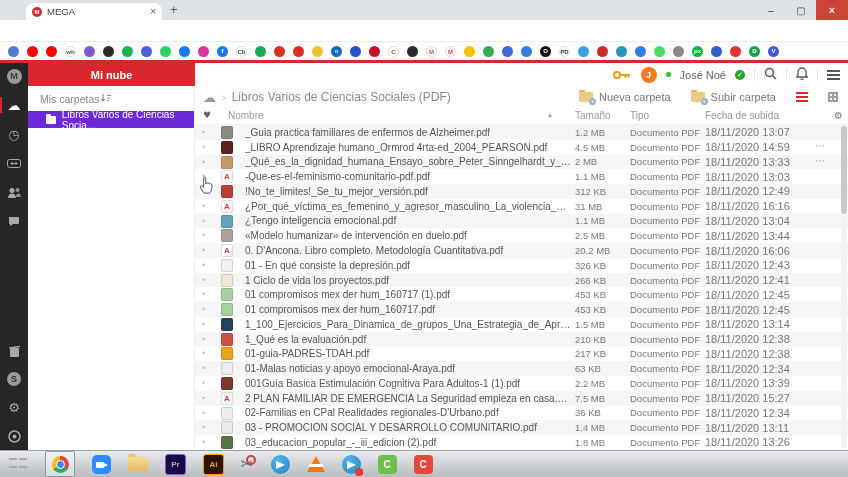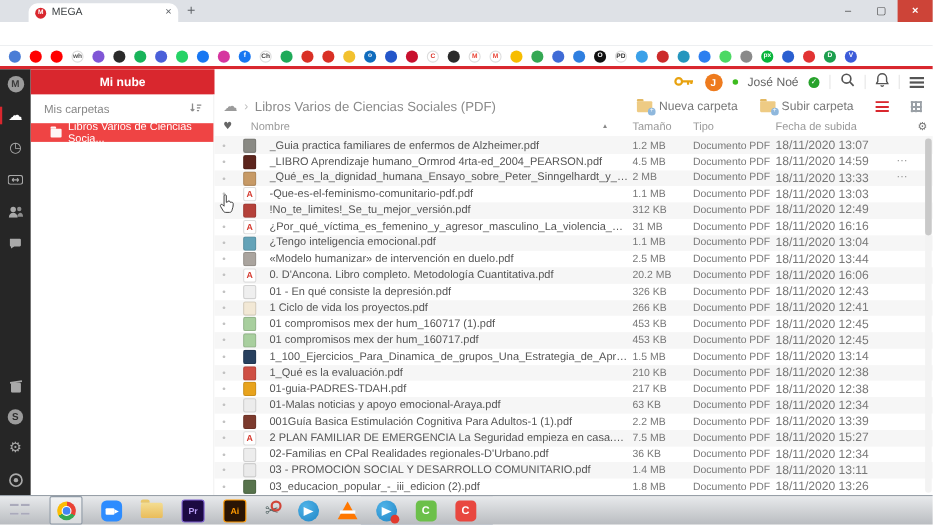--- a/index.html
+++ b/index.html
@@ -51,22 +51,22 @@
   .goldkey{color:#e8a20f;}
   #avatar{width:16px;height:16px;border-radius:50%;background:#ee7b1e;color:#fff;font-size:9px;font-weight:bold;text-align:center;line-height:16px;}
   .presence{width:5px;height:5px;border-radius:50%;background:#3dbb1e;}
   #username{font-size:11px;color:#666;}
   .probadge{width:10px;height:10px;border-radius:50%;background:#27a22b;color:#fff;font-size:7px;text-align:center;line-height:10px;}
   .vsep{width:1px;height:13px;background:#e5e5e5;}
   .hamburger{width:13px;display:flex;flex-direction:column;gap:2px;}
   .hamburger i{height:2px;background:#555;display:block;}
 
   #sidebar{left:28px;top:86px;width:167px;height:364px;background:#fff;border-right:1px solid #ededed;box-sizing:border-box;}
-  #side-head{display:flex;align-items:center;justify-content:space-between;padding:7px 10px 6px 12px;color:#888;font-size:10.5px;}
-  #side-item{height:17px;background:#ef4444;color:#fff;display:flex;align-items:center;gap:6px;padding-left:18px;font-size:10px;}
+  #side-head{display:flex;align-items:center;padding:7px 10px 6px 12px;color:#888;font-size:10.5px;}
+  #side-item{height:17px;background:#6d28d9;color:#fff;display:flex;align-items:center;gap:6px;padding-left:18px;font-size:10px;}
   .folder-sm{width:11px;height:8px;background:#fff;border-radius:1px;position:relative;opacity:.95;}
   .folder-sm:before{content:"";position:absolute;left:0;top:-2px;width:5px;height:2px;background:#fff;border-radius:1px 1px 0 0;}
 
   #main{left:195px;top:86px;width:653px;height:364px;background:#fff;}
   #crumbrow{position:absolute;left:0;top:0;width:653px;height:22px;display:flex;align-items:center;gap:6px;padding-left:8px;box-sizing:border-box;}
   .cloudglyph{font-family:"DejaVu Sans",sans-serif;color:#9b9b9b;font-size:13px;}
   .chev{color:#bbb;font-size:11px;}
   #crumb-label{font-size:12px;color:#8a8a8a;}
   #crumb-actions{margin-left:auto;display:flex;align-items:center;gap:20px;padding-right:10px;}
   .actbtn{display:flex;align-items:center;gap:6px;font-size:11px;color:#777;}

